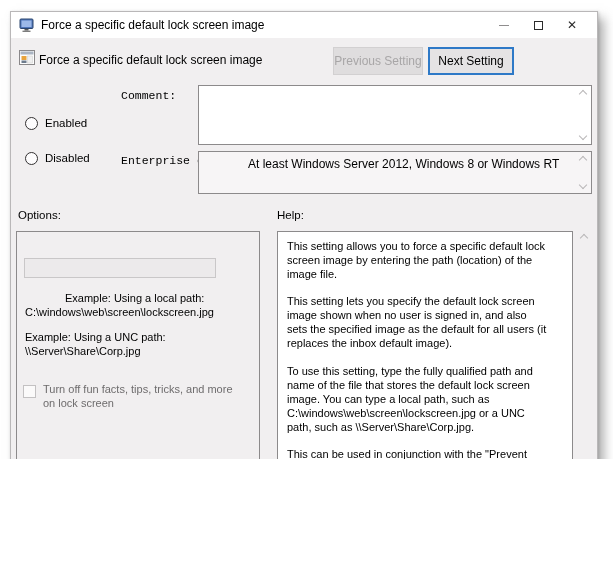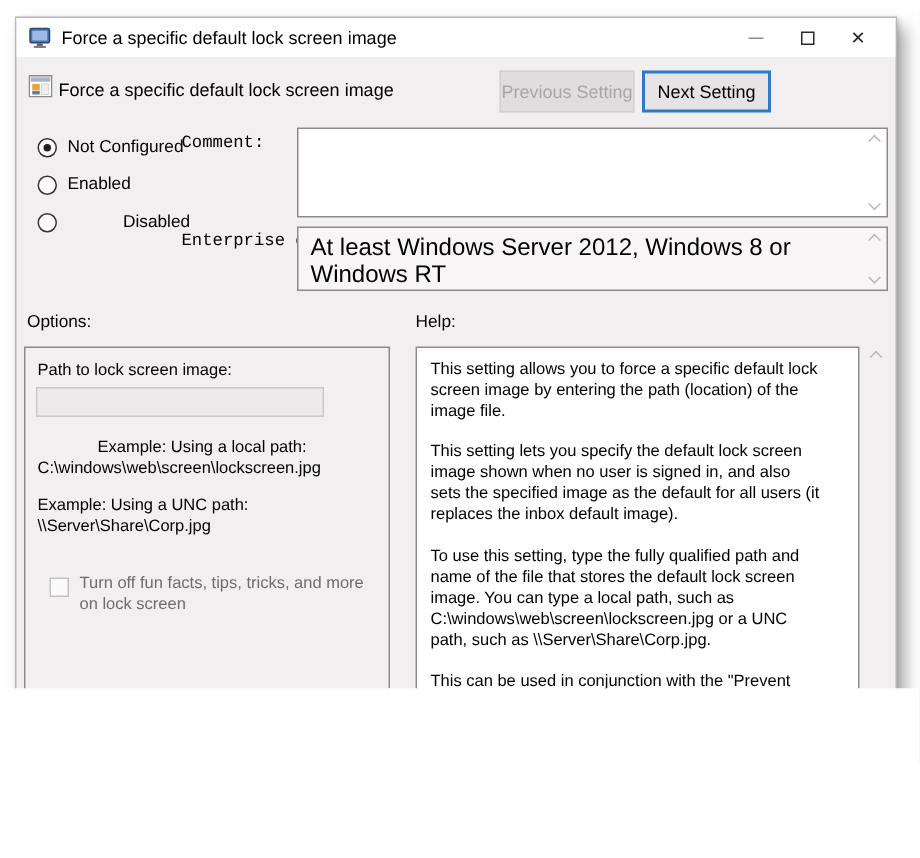--- a/index.html
+++ b/index.html
@@ -47,37 +47,37 @@
   .tbox { position:absolute; background:#ffffff; border:1px solid #8c8a8b; }
   .tbox .vscroll { position:absolute; right:2px; top:2px; bottom:2px; width:12px;
                    display:flex; flex-direction:column; justify-content:space-between; align-items:center;
                    padding:3px 0; }
   .chev { width:6px; height:6px; border-left:1.5px solid #b9b7b8; border-top:1.5px solid #b9b7b8; }
   .chev.up { transform:rotate(45deg); }
   .chev.down { transform:rotate(225deg); }
 
   .box-comment { left:187px; top:73px; width:394px; height:60px; }
   .box-supported { left:187px; top:139px; width:394px; height:43px; background:#f7f5f6; }
-  .box-supported .sval { display:block; padding:5px 20px 0 8px; font-size:16px; color:#000; }
+  .box-supported .sval { display:block; padding:5px 20px 0 8px; font-size:12px; color:#000;margin-left:41px; }
 
   
   .section-label { position:absolute; top:197px; font-size:11.5px; color:#000; }
   .lbl-options { left:7px; }
   .lbl-help { left:266px;text-align:right; }
 
   .options-box { position:absolute; left:5px; top:219px; width:244px; height:274px;
                  background:#f1eff0; border:1px solid #8c8a8b; }
   .opt-path-label { position:absolute; left:8px; top:9px; font-size:11px; color:#000; }
   .opt-path-input { position:absolute; left:7px; top:26px; width:192px; height:20px;
                     background:#eceaeb; border:1px solid #c9c7c8; font-size:11px; padding:0 4px;
                     font-family:"Liberation Sans",sans-serif; }
   .opt-ex { position:absolute; left:8px; font-size:11px; color:#000; }
   .ex-local-title { top:60px;padding-left:40px; } .ex-local-value { top:74px; }
   .ex-unc-title { top:99px; } .ex-unc-value { top:113px; }
-  .opt-check { position:absolute; left:16px; top:150px; display:flex;justify-content:flex-end; }
+  .opt-check { position:absolute; left:6px; top:150px; display:flex;justify-content:flex-end; }
   .opt-check .cbox { width:13px; height:13px; border:1px solid #c3c1c2; background:#fbfafa; margin-top:3px; flex:0 0 auto; }
   .opt-check .clabel { margin-left:7px; width:202px; font-size:11px; color:#6e6c6d; line-height:1.3; }
 
   .help-box { position:absolute; left:266px; top:219px; width:296px; height:274px;
               background:#ffffff; border:1px solid #8c8a8b; overflow:hidden; }
   .help-box .inner { padding:7px 24px 0 9px; }
   .help-box p { font-size:11px; line-height:1.28; color:#000; margin-bottom:13px; }
   .help-scroll { position:absolute; left:566px; top:219px; width:14px; height:274px;
                  display:flex; flex-direction:column; justify-content:space-between; align-items:center;
                  padding:4px 0; }
@@ -122,29 +122,25 @@
         <rect x="1.5" y="1.5" width="13" height="3" fill="#aab4c2"></rect>
         <rect x="2.5" y="6" width="5" height="4" fill="#e8a33d"></rect>
         <rect x="2.5" y="10.5" width="5" height="2.5" fill="#6d7b8d"></rect>
         <rect x="8.5" y="6" width="5" height="7" fill="#efefef" stroke="#c9c9c9" stroke-width="0.5"></rect>
       </svg>
     </span>
     <span class="setting-name">Force a specific default lock screen image</span>
     <button class="hbtn btn-prev">Previous Setting</button>
     <button class="hbtn btn-next">Next Setting</button>
 
-    <div class="radio-row selected" style="top:76px;">
-      <span class="circle"></span>
-      <span class="rlabel">Not Configured</span>
-    </div>
     <div class="radio-row" style="top:101px;">
       <span class="circle"></span>
       <span class="rlabel">Enabled</span>
     </div>
-    <div class="radio-row" style="top:126px;gap:37px;">
+    <div class="radio-row" style="top:136px;">
       <span class="circle"></span>
       <span class="rlabel">Disabled</span>
     </div>
 
     <span class="field-label" style="left:110px; top:77px;">Comment:</span>
     <div class="tbox box-comment">
       <span></span>
       <div class="vscroll">
         <span class="chev up"></span>
         <span class="chev down"></span>
@@ -157,21 +153,20 @@
       <div class="vscroll">
         <span class="chev up"></span>
         <span class="chev down"></span>
       </div>
     </div>
 
     <span class="section-label lbl-options">Options:</span>
     <span class="section-label lbl-help">Help:</span>
 
     <div class="options-box">
-      <span class="opt-path-label">Path to lock screen image:</span>
       <input class="opt-path-input" type="text" disabled="" value="" style="">
       <span class="opt-ex ex-local-title">Example: Using a local path:</span>
       <span class="opt-ex ex-local-value">C:\windows\web\screen\lockscreen.jpg</span>
       <span class="opt-ex ex-unc-title">Example: Using a UNC path:</span>
       <span class="opt-ex ex-unc-value">\\Server\Share\Corp.jpg</span>
       <div class="opt-check">
         <span class="cbox"></span>
         <span class="clabel">Turn off fun facts, tips, tricks, and more on lock screen</span>
       </div>
     </div>

